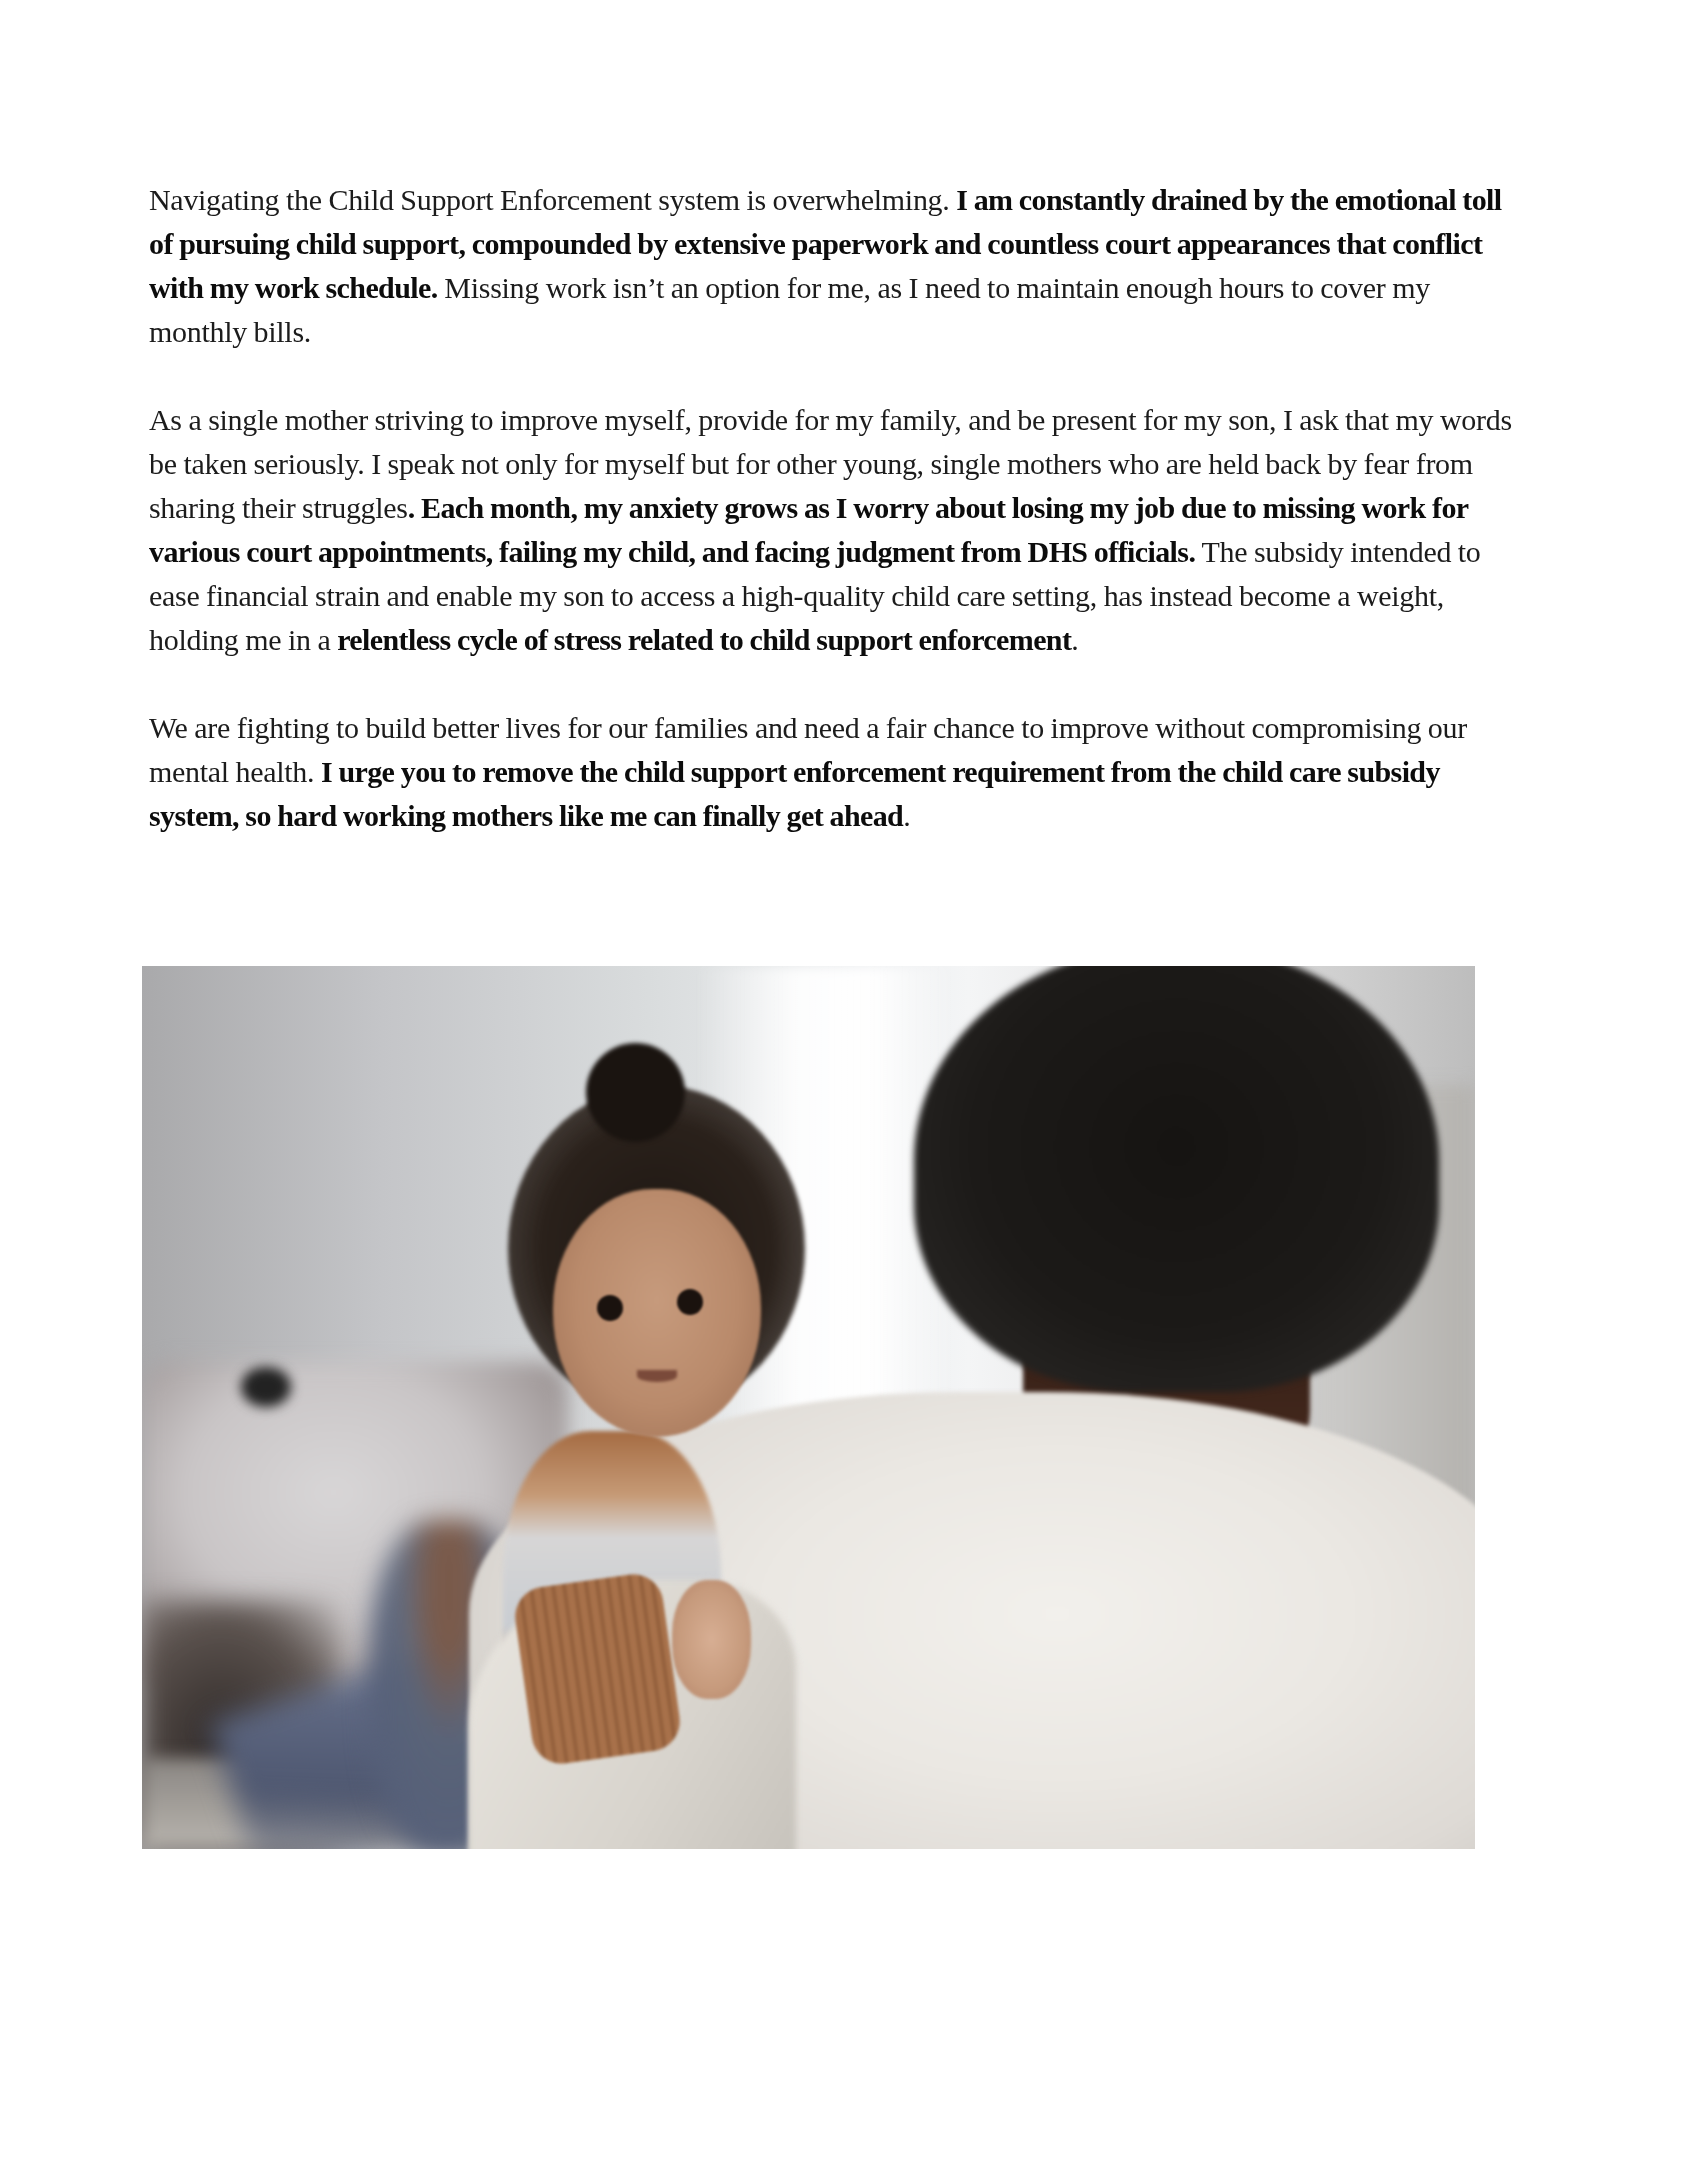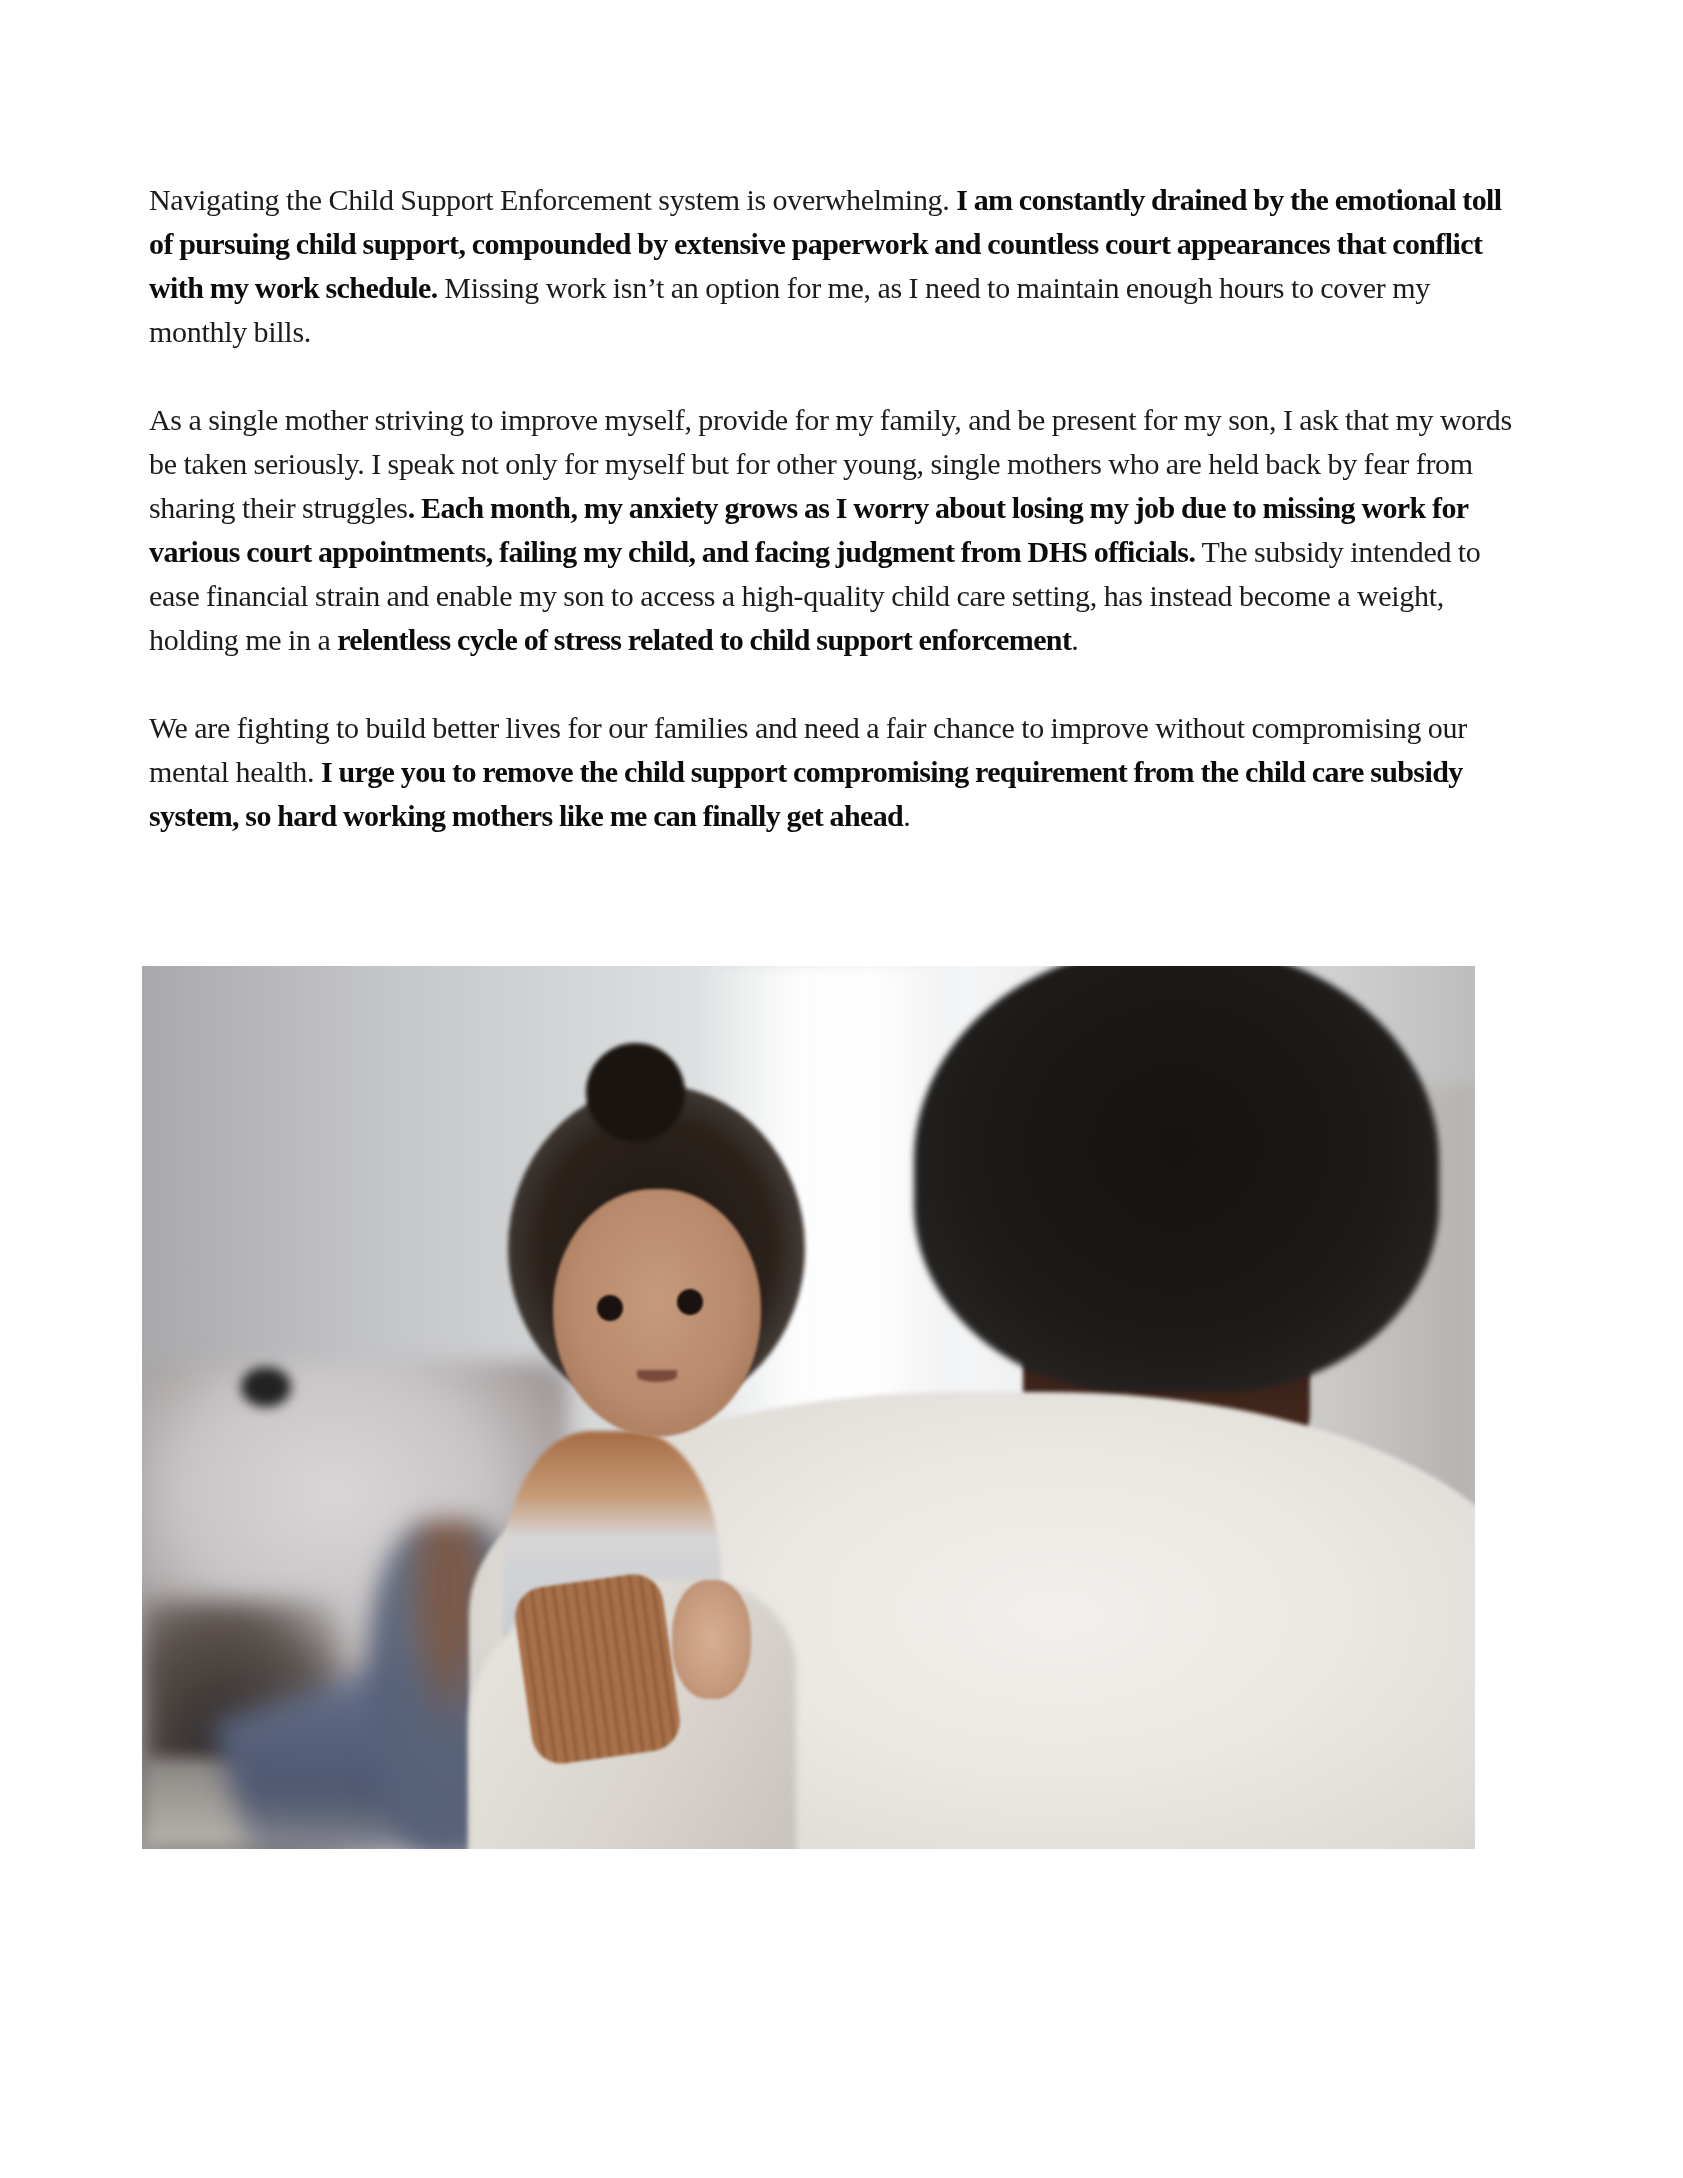--- a/index.html
+++ b/index.html
@@ -183,21 +183,21 @@
 <div class="page">
 
   <div class="text-block">
     <p class="para">
       <span class="seg-regular">Navigating the Child Support Enforcement system is overwhelming. </span><span class="seg-bold">I am constantly drained by the emotional toll of pursuing child support, compounded by extensive paperwork and countless court appearances that conflict with my work schedule.</span><span class="seg-regular"> Missing work isn’t an option for me, as I need to maintain enough hours to cover my monthly bills.</span>
     </p>
     <p class="para">
       <span class="seg-regular">As a single mother striving to improve myself, provide for my family, and be present for my son, I ask that my words be taken seriously. I speak not only for myself but for other young, single mothers who are held back by fear from sharing their struggles</span><span class="seg-bold">. Each month, my anxiety grows as I worry about losing my job due to missing work for various court appointments, failing my child, and facing judgment from DHS officials.</span><span class="seg-regular"> The subsidy intended to ease financial strain and enable my son to access a high-quality child care setting, has instead become a weight, holding me in a </span><span class="seg-bold">relentless cycle of stress related to child support enforcement</span><span class="seg-regular">.</span>
     </p>
     <p class="para">
-      <span class="seg-regular">We are fighting to build better lives for our families and need a fair chance to improve without compromising our mental health. </span><span class="seg-bold">I urge you to remove the child support compromising requirement from the child care subsidy system, so hard working mothers like me can finally get ahead</span><span class="seg-regular">.</span>
+      <span class="seg-regular">We are fighting to build better lives for our families and need a fair chance to improve without compromising our mental health. </span><span class="seg-bold">I urge you to remove the child support enforcement requirement from the child care subsidy system, so hard working mothers like me can finally get ahead</span><span class="seg-regular">.</span>
     </p>
   </div>
 
   <div class="photo" role="img" aria-label="A mother in a white sweater, seen from behind, holding a curly-haired toddler in a brown and white patterned sweater who looks over her shoulder; a blurred person sits on a couch in the background.">
     <div class="layer window-light"></div>
     <div class="layer right-wall"></div>
     <div class="layer sofa"></div>
     <div class="layer sofa-spot"></div>
     <div class="layer sofa-dark"></div>
     <div class="layer floor"></div>

